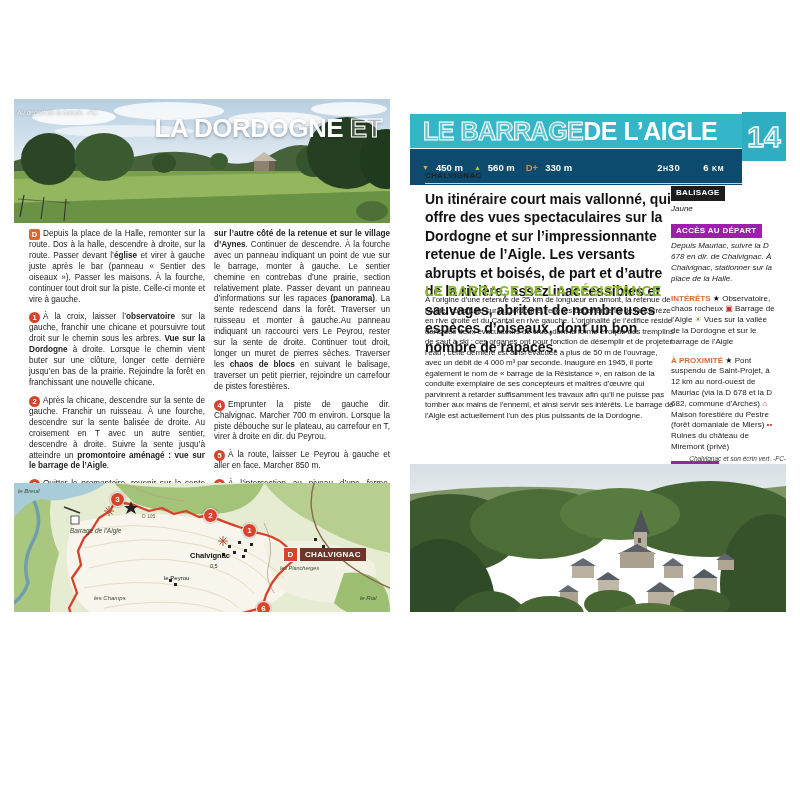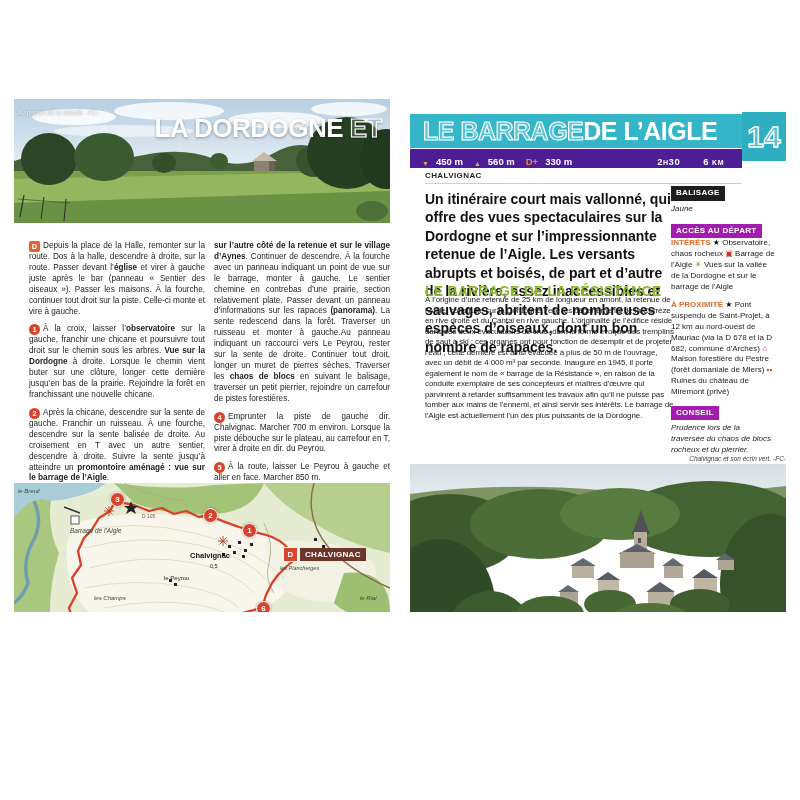--- a/index.html
+++ b/index.html
@@ -6,21 +6,21 @@
   #spread{position:relative;width:800px;height:612px;background:#fff;overflow:hidden;
           font-family:"Liberation Sans",sans-serif;color:#1c1c1c;}
   
   .photo-l{position:absolute;left:14px;top:99px;width:376px;height:124px;overflow:hidden;}
   .caption-l{position:absolute;left:3px;top:10px;font-size:6.5px;font-style:italic;color:#f5f5f5;
              text-shadow:0 0 2px rgba(0,0,0,.45);}
   .title-l{position:absolute;right:8px;top:14px;font-size:26px;font-weight:800;color:#fff;
            letter-spacing:-.5px;text-shadow:0 1px 3px rgba(0,0,0,.35);white-space:nowrap;}
   .hollow{color:rgba(255,255,255,.22);-webkit-text-stroke:1.1px #ffffff;font-weight:700;}
   .cols{position:absolute;left:29px;top:229px;width:361px;display:flex;gap:9px;}
-  .col{width:176px;font-size:8.2px;line-height:1.33;text-align:justify;margin-top:12px;}
+  .col{width:176px;font-size:8.2px;line-height:1.33;text-align:justify;}
   .step{margin-bottom:7px;}
   .mk{display:inline-block;width:11px;height:11px;border-radius:50%;background:#d9432c;color:#fff;
       font-size:7.5px;font-weight:bold;text-align:center;line-height:11px;margin-right:3px;vertical-align:-1px;}
   .mk.sq{border-radius:2px;background:#e0662e;}
   .b{font-weight:bold;}
   
   .map{position:absolute;left:14px;top:483px;width:376px;height:217px;background:#e6ecd2;overflow:hidden;}
   .maplabel{position:absolute;font-size:6px;color:#222;white-space:nowrap;}
   .ml-it{font-style:italic;color:#3c4a35;}
   .ml-bold{font-weight:bold;font-size:7.5px;color:#111;}
@@ -42,23 +42,23 @@
        linear-gradient(to right,#111 0 25%,#fff 25% 50%,#111 50% 100%);border:.5px solid #111;}
   .pn{position:absolute;background:#262626;color:#fff;font-weight:bold;font-size:9.5px;padding:2px 7px;}
   
   .tbar{position:absolute;left:410px;top:114px;width:332px;height:34px;background:#35b5c8;color:#fff;
         display:flex;align-items:center;padding-left:13px;box-sizing:border-box;font-size:25px;
         letter-spacing:-.5px;white-space:nowrap;}
   .tbar .bold{font-weight:800;}
   .tnum{position:absolute;left:742px;top:112px;width:44px;height:49px;background:#2fadc1;display:flex;
         align-items:center;justify-content:center;font-size:30px;font-weight:800;
         color:rgba(255,255,255,.22);-webkit-text-stroke:1.4px #fff;}
-  .stats{position:absolute;left:410px;top:149px;width:332px;height:19px;background:#4c1d95;color:#fff;
-         display:flex;align-items:flex-end;font-size:9.5px;font-weight:bold;box-sizing:border-box;
-         padding:1px 12px;gap:5px;}
+  .stats{position:absolute;left:410px;top:149px;width:332px;height:19px;background:#0c4a6e;color:#fff;
+         display:flex;align-items:center;font-size:9.5px;font-weight:bold;box-sizing:border-box;
+         padding:18px 12px;gap:5px;}
   .stats .tri{font-size:7px;margin-right:2px;}
   .tri-down{color:#e8a23a;}
   .tri-up{color:#b9c43a;}
   .dplus{color:#e8843a;margin-left:6px;margin-right:2px;}
   .stats .time{margin-left:auto;letter-spacing:.5px;}
   .stats .dist{margin-left:18px;margin-right:6px;letter-spacing:.5px;}
   .sm{font-size:7px;}
   .commune{position:absolute;left:425px;top:171px;width:317px;font-size:8px;font-weight:bold;color:#222;
            letter-spacing:.4px;border-bottom:1px solid #cfcfcf;padding-bottom:3px;}
   .intro{position:absolute;left:425px;top:190px;width:249px;font-size:14px;font-weight:bold;
@@ -291,20 +291,21 @@
 
   <div class="commune">CHALVIGNAC</div>
   <div class="intro">Un itinéraire court mais vallonné, qui offre des vues spectaculaires sur la Dordogne et sur l’impressionnante retenue de l’Aigle. Les versants abrupts et boisés, de part et d’autre de la rivière, assez inaccessibles et sauvages, abritent de nombreuses espèces d’oiseaux, dont un bon nombre de rapaces.</div>
   <div class="ghead">LE BARRAGE DE LA RÉSISTANCE</div>
   <div class="bodytxt">À l’origine d’une retenue de 25 km de longueur en amont, la retenue de l’Aigle, construite sur la Dordogne, relie les départements de la Corrèze en rive droite et du Cantal en rive gauche. L’originalité de l’édifice réside dans ses deux évacuateurs de crue, dont la forme évoque des tremplins de saut à ski : ces organes ont pour fonction de désemplir et de projeter l’eau ; cette dernière est ainsi évacuée à plus de 50 m de l’ouvrage, avec un débit de 4 000 m³ par seconde. Inauguré en 1945, il porte également le nom de « barrage de la Résistance », en raison de la conduite exemplaire de ses concepteurs et maîtres d’œuvre qui parvinrent à retarder suffisamment les travaux afin qu’il ne puisse pas tomber aux mains de l’ennemi, et ainsi servir ses intérêts. Le barrage de l’Aigle est actuellement l’un des plus puissants de la Dordogne.</div>
 
   <div class="sidebar">
     <span class="badge black">BALISAGE</span>
     <div class="side-it">Jaune</div>
     <span class="badge red">ACCÈS AU DÉPART</span>
+    <div class="side-it">Depuis Mauriac, suivre la D 678 en dir. de Chalvignac. À Chalvignac, stationner sur la place de la Halle.</div>
     <div class="side-p"><span class="hd">INTÉRÊTS </span><span class="ic">★ </span><span>Observatoire, chaos rocheux </span><span class="ic-red">▣ </span><span>Barrage de l’Aigle </span><span class="ic-green">☀ </span><span>Vues sur la vallée de la Dordogne et sur le barrage de l’Aigle</span></div>
     <div class="side-p"><span class="hd">À PROXIMITÉ </span><span class="ic">★ </span><span>Pont suspendu de Saint-Projet, à 12 km au nord-ouest de Mauriac (via la D 678 et la D 682, commune d’Arches) </span><span class="ic-red">⌂ </span><span>Maison forestière du Pestre (forêt domaniale de Miers) </span><span class="ic-red">•• </span><span>Ruines du château de Miremont (privé)</span></div>
     <span class="badge red">CONSEIL</span>
     <div class="side-it">Prudence lors de la traversée du chaos de blocs rocheux et du pierrier.</div>
   </div>
 
   <span class="caption-r">Chalvignac et son écrin vert. -FC-</span>
 
   <div class="photo-r">
     <svg width="376" height="236" viewBox="0 0 376 236">

